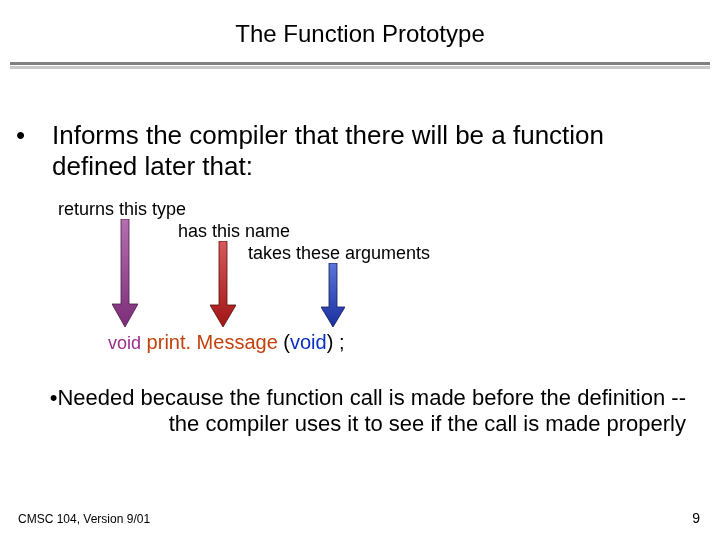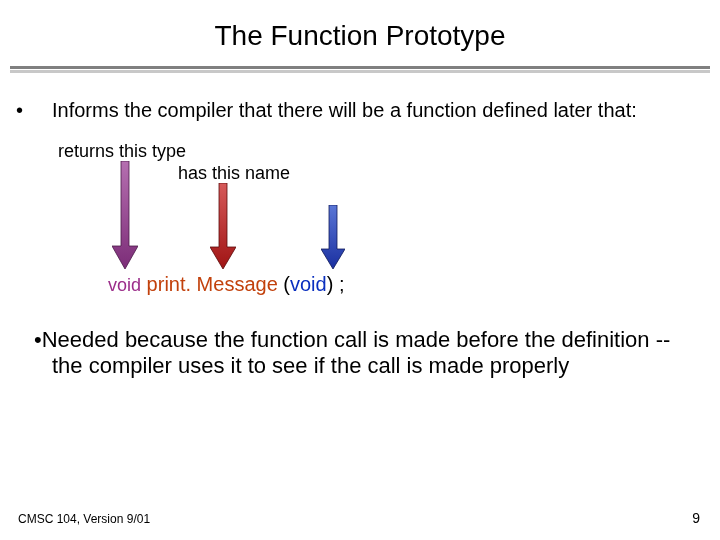--- a/index.html
+++ b/index.html
@@ -7,37 +7,38 @@
     width: 720px;
     height: 540px;
     background: #ffffff;
     font-family: Arial, Helvetica, sans-serif;
     color: #000;
     position: relative;
     overflow: hidden;
   }
   .title {
     text-align: center;
-    font-size: 28px;
+    font-size: 24px;
     font-weight: 400;
     padding-top: 20px;
     padding-bottom: 14px;
   }
   .rule-wrap { padding: 0 10px; }
   .rule-top { height: 3px; background: #808080; }
   .rule-bot { height: 3px; background: #c8c8c8; margin-top: 1px; }
   .content {
     padding: 26px 34px 0 34px;
   }
   .bullet1 {
-    font-size: 20px;
+    font-size: 26px;
     line-height: 1.18;
     text-indent: -18px;
     padding-left: 18px;
     margin-bottom: 18px;
+    margin-top: 25px;
   }
   .bullet1 .dot { display: inline-block; width: 18px; }
   .annot-block {
     position: relative;
     height: 160px;
     margin-left: 24px;
     font-size: 18px;
   }
   .annot-label {
     position: absolute;
@@ -52,20 +53,21 @@
   }
   .proto-void1 { color: #9b2d8a; font-size: 18px; }
   .proto-name { color: #c2410c; }
   .proto-void2 { color: #0a2fbf; }
   .bullet2 {
     font-size: 22px;
     line-height: 1.18;
     text-indent: -18px;
     padding-left: 18px;
     margin-top: 26px;
+    text-align: right;
   }
   .footer-left {
     position: absolute;
     left: 18px;
     bottom: 14px;
     font-size: 12px;
   }
   .footer-right {
     position: absolute;
     right: 20px;
@@ -88,20 +90,21 @@
 <div class="content">
 
   <div class="bullet1">
     <span class="dot">•</span><span>Informs the compiler that there will be a function defined later that:</span>
   </div>
 
   <div class="annot-block">
 
     <div class="annot-label" style="left:120px; top:22px;">has this name</div>
     <div class="annot-label" style="left:0px; top:0px;">returns this type</div>
+    <div class="annot-label" style="left:190px; top:44px;">takes these arguments</div>
 
     <svg class="arrow" style="left:54px; top:20px;" width="26" height="110">
       <defs>
           <linearGradient id="gp" x1="0" y1="0" x2="0" y2="1">
             <stop offset="0" stop-color="#b56fb0"></stop>
             <stop offset="1" stop-color="#7c2d78"></stop>
           </linearGradient>
         </defs>
       <path d="M9 0 L17 0 L17 85 L26 85 L13 108 L0 85 L9 85 Z" fill="url(#gp)" stroke="#4a1a47" stroke-width="0.8"></path>
     </svg>

